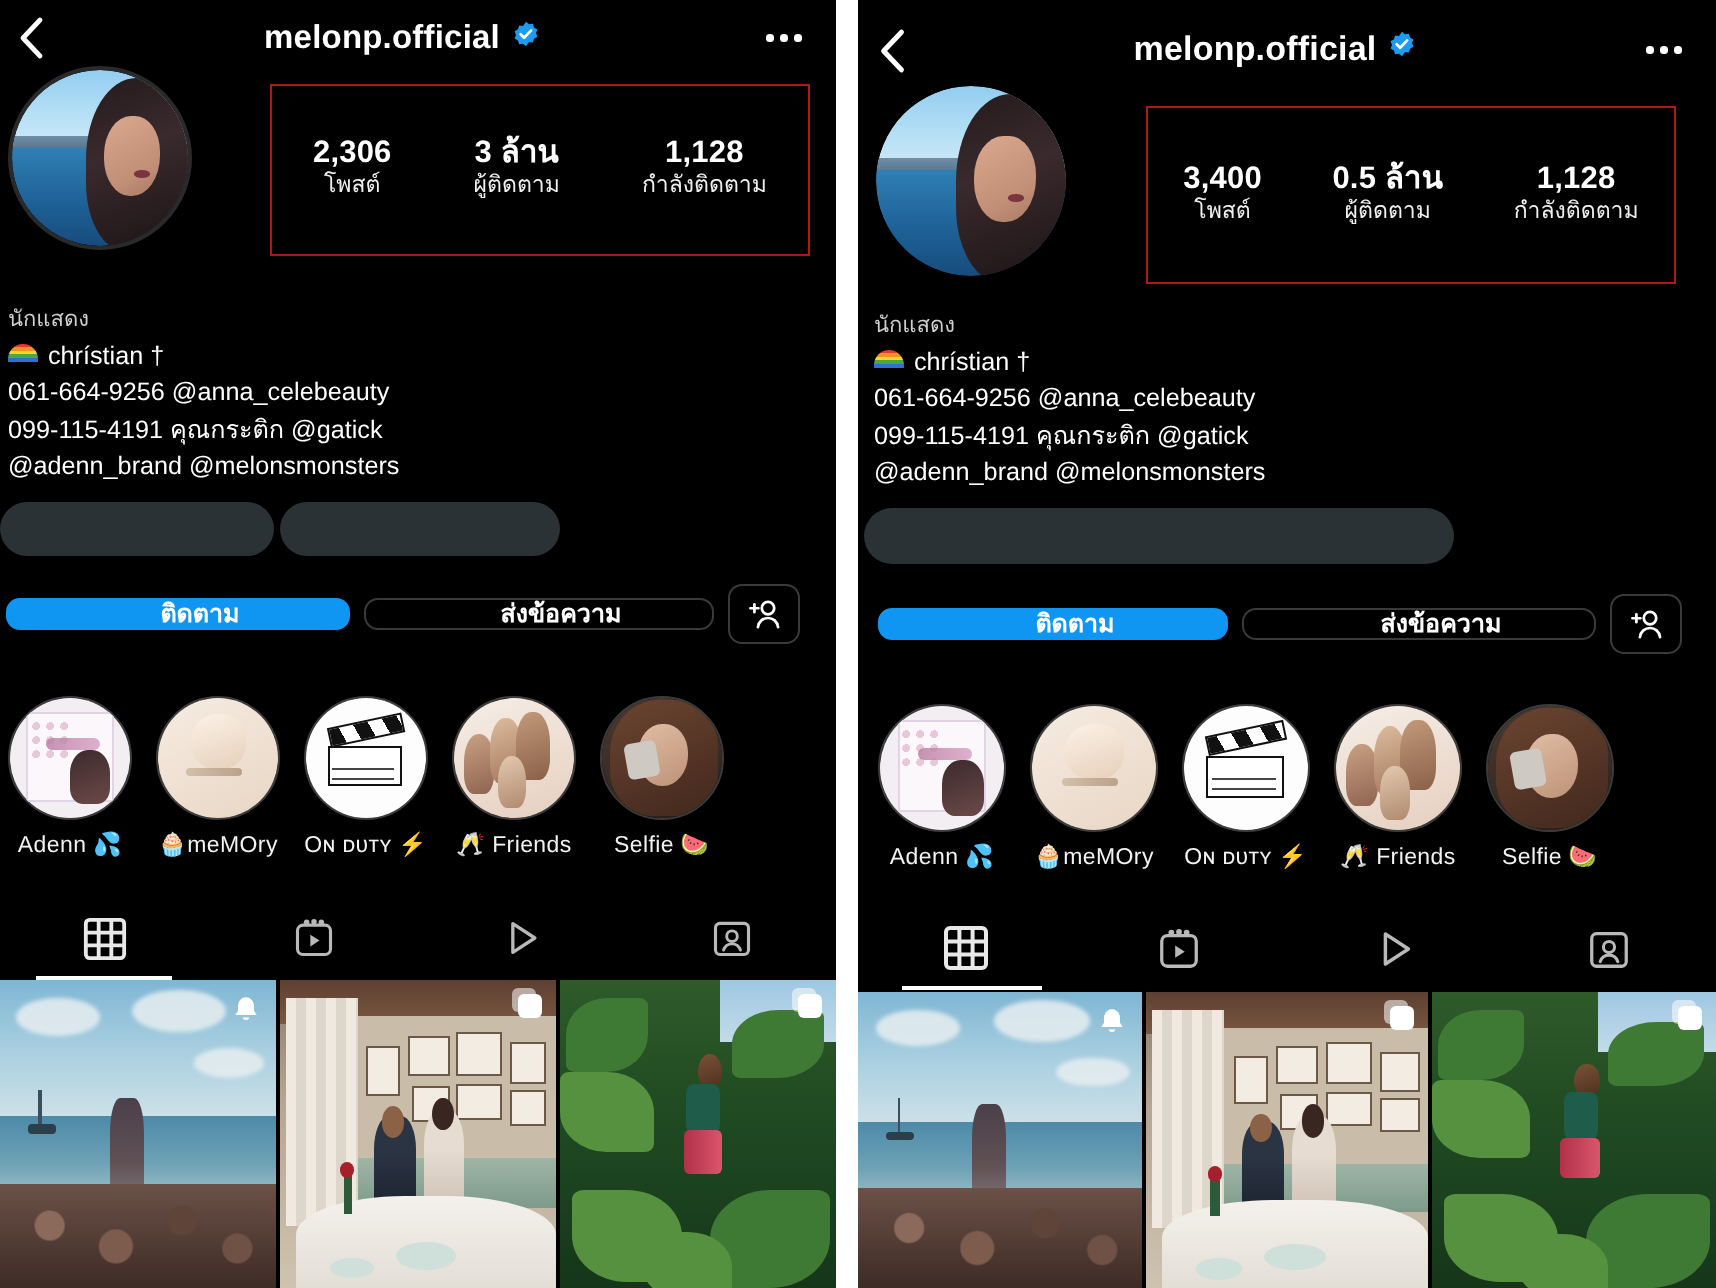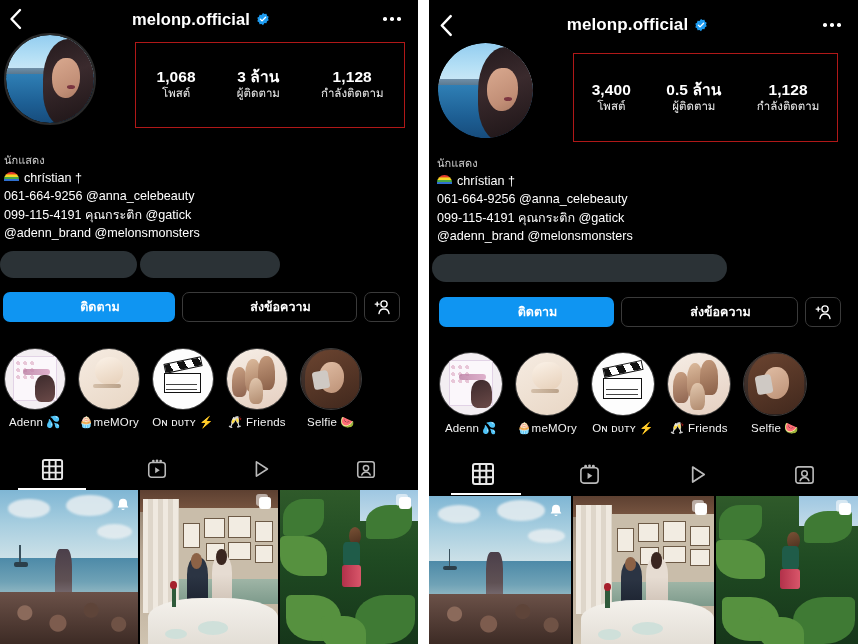--- a/index.html
+++ b/index.html
@@ -19,21 +19,21 @@
     flex:0 0 auto;
   }
   .panel-left  { width:418px; }
   .divider     { width:11px; background:#fff; flex:0 0 auto; height:644px; }
   .panel-right { width:429px; }
 
   
   .topbar { position:absolute; left:0; right:0; display:flex; align-items:center; height:34px; }
   .back-icon { width:30px; display:flex; align-items:center; justify-content:center; }
   .back-icon svg { display:block; }
-  .username-wrap { flex:1; display:flex; align-items:center; justify-content:center; gap:6px; }
+  .username-wrap { flex:1; display:flex; justify-content:center; gap:6px; }
   .username { color:#fff; font-size:16.5px; font-weight:bold; letter-spacing:.1px; }
   .verified { width:14px; height:14px; flex:0 0 auto; }
   .dots { width:46px; display:flex; align-items:center; justify-content:center; gap:3.5px; padding-right:6px; }
   .dots i { width:3.6px; height:3.6px; border-radius:50%; background:#fff; display:block; }
 
   
   .avatar-ring {
     position:absolute; border-radius:50%;
     background:#000;
     border:2.5px solid #2a2a2a;
@@ -77,21 +77,21 @@
         #f3d828 38%,#f3d828 57%,
         #4aa844 57%,#4aa844 76%,
         #2f6fd0 76%,#2f6fd0 100%);
   }
 
   
   .redact { position:absolute; background:#2b3236; border-radius:14px; }
 
   
   .actions { position:absolute; display:flex; gap:7px; align-items:center; }
-  .btn { height:30px; border-radius:7px; display:flex; align-items:center; justify-content:center;
+  .btn { height:16px; border-radius:7px; display:flex; align-items:center; justify-content:center;
          font-size:12.5px; font-weight:bold; color:#fff;padding-left:22px; }
   .btn-follow { background:#0f95f2; }
   .btn-msg { background:#000; border:1px solid #3a3a3a; }
   .btn-icon { width:36px; height:30px; background:#000; border:1px solid #3a3a3a;
               border-radius:7px; display:flex; align-items:center; justify-content:center; }
 
   
   .highlights { position:absolute; display:flex; align-items:flex-start; }
   .hl { display:flex; flex-direction:column; align-items:center; }
   .hl-ring { border-radius:50%; border:1.6px solid #3c3c3c; overflow:hidden; position:relative; background:#111; }
@@ -242,21 +242,21 @@
           <div class="av-sea"></div>
         <div class="av-hair"></div>
           <div class="av-face"></div>
           <div class="av-lip"></div>
       </div>
     </div>
 
     <div class="stats-box" style="left:135px; top:42px; width:270px; height:86px;">
       <div class="stats-row">
         <div class="stat">
-          <div class="stat-num">1,068</div>
+          <div class="stat-num">2,306</div>
           <div class="stat-lbl">โพสต์</div>
         </div>
         <div class="stat">
           <div class="stat-num">3 ล้าน</div>
           <div class="stat-lbl">ผู้ติดตาม</div>
         </div>
         <div class="stat">
           <div class="stat-num">1,128</div>
           <div class="stat-lbl">กำลังติดตาม</div>
         </div>

